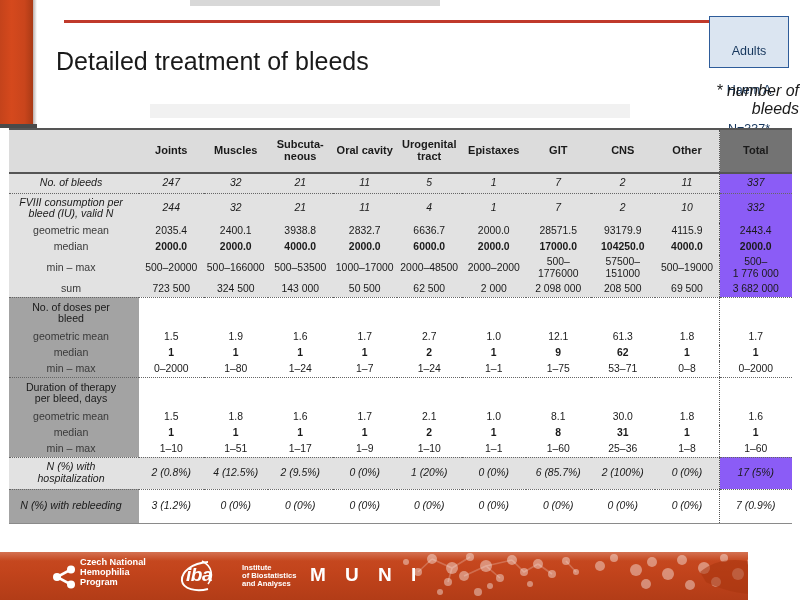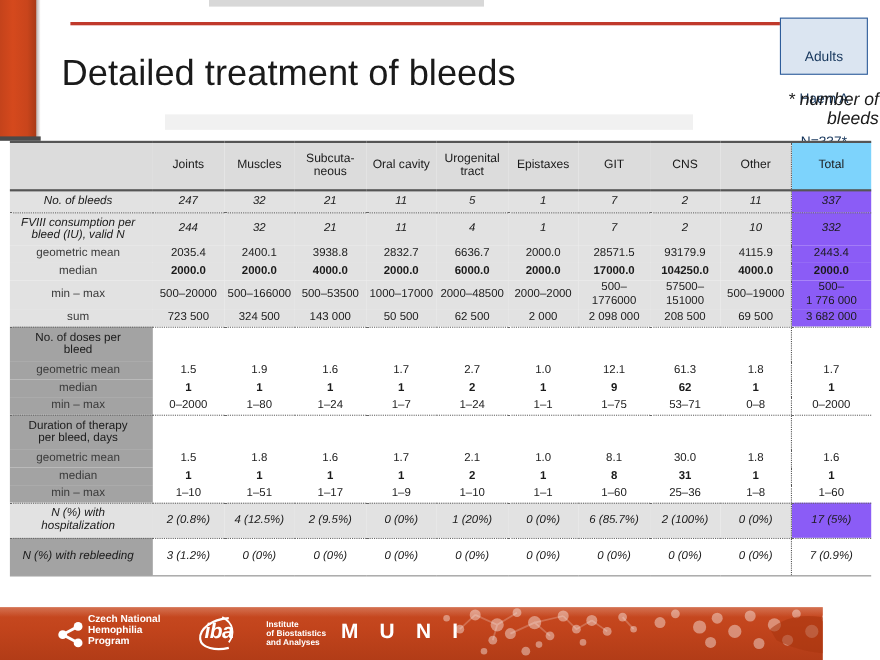--- a/index.html
+++ b/index.html
@@ -46,21 +46,21 @@
   }
 
   
   .title-rule {
     position: absolute; left: 64px; top: 20px;
     width: 650px; height: 3px;
     background: #c0392b;
   }
   .slide-title {
     position: absolute; left: 56px; top: 47px;
-    font-size: 33px;
+    font-size: 25px;
     color: #1a1a1a;
     font-weight: 400;
     letter-spacing: 0px;
     white-space: nowrap;
   }
 
   
   .adults-box {
     position: absolute; left: 709px; top: 16px;
     width: 80px; height: 52px;
@@ -105,21 +105,21 @@
     font-weight: normal;
   }
   
   col.c-label { width: 130px; }
   col.c-data  { width: 64.5px; }
   col.c-total { width: 72px; }
 
   
   tr.hdr td {
     background: #dcdcdc;
-    font-weight: normal;
+    font-weight: bold;
     font-size: 11px;
     height: 38px;
     padding: 2px 2px;
   }
   tr.hdr td.lbl { background: #dcdcdc; }
   .thick-top   { border-top: 2.5px solid #555555; }
   .thick-under { border-bottom: 2px solid #555555; }
 
   td.lbl {
     text-align: right;
@@ -233,21 +233,21 @@
           </td>
           <td class="thick-top thick-under">Oral cavity</td>
           <td class="thick-top thick-under">
             <span>Urogenital</span><br>
             <span>tract</span>
           </td>
           <td class="thick-top thick-under">Epistaxes</td>
           <td class="thick-top thick-under">GIT</td>
           <td class="thick-top thick-under">CNS</td>
           <td class="thick-top thick-under">Other</td>
-          <td class="t thick-top thick-under" style="background:#7dd3fc">Total</td>
+          <td class="t thick-top thick-under" style="background:#737373">Total</td>
         </tr>
       </tbody>
       <tbody id="body-rows">
           <tr class="shaded italic dotted-bottom" style="height: 20px;">
             <td class="lbl"><span>No. of bleeds</span></td>
             <td class="d"><span>247</span></td>
             <td class="d"><span>32</span></td>
             <td class="d"><span>21</span></td>
             <td class="d"><span>11</span></td>
             <td class="d"><span>5</span></td>

